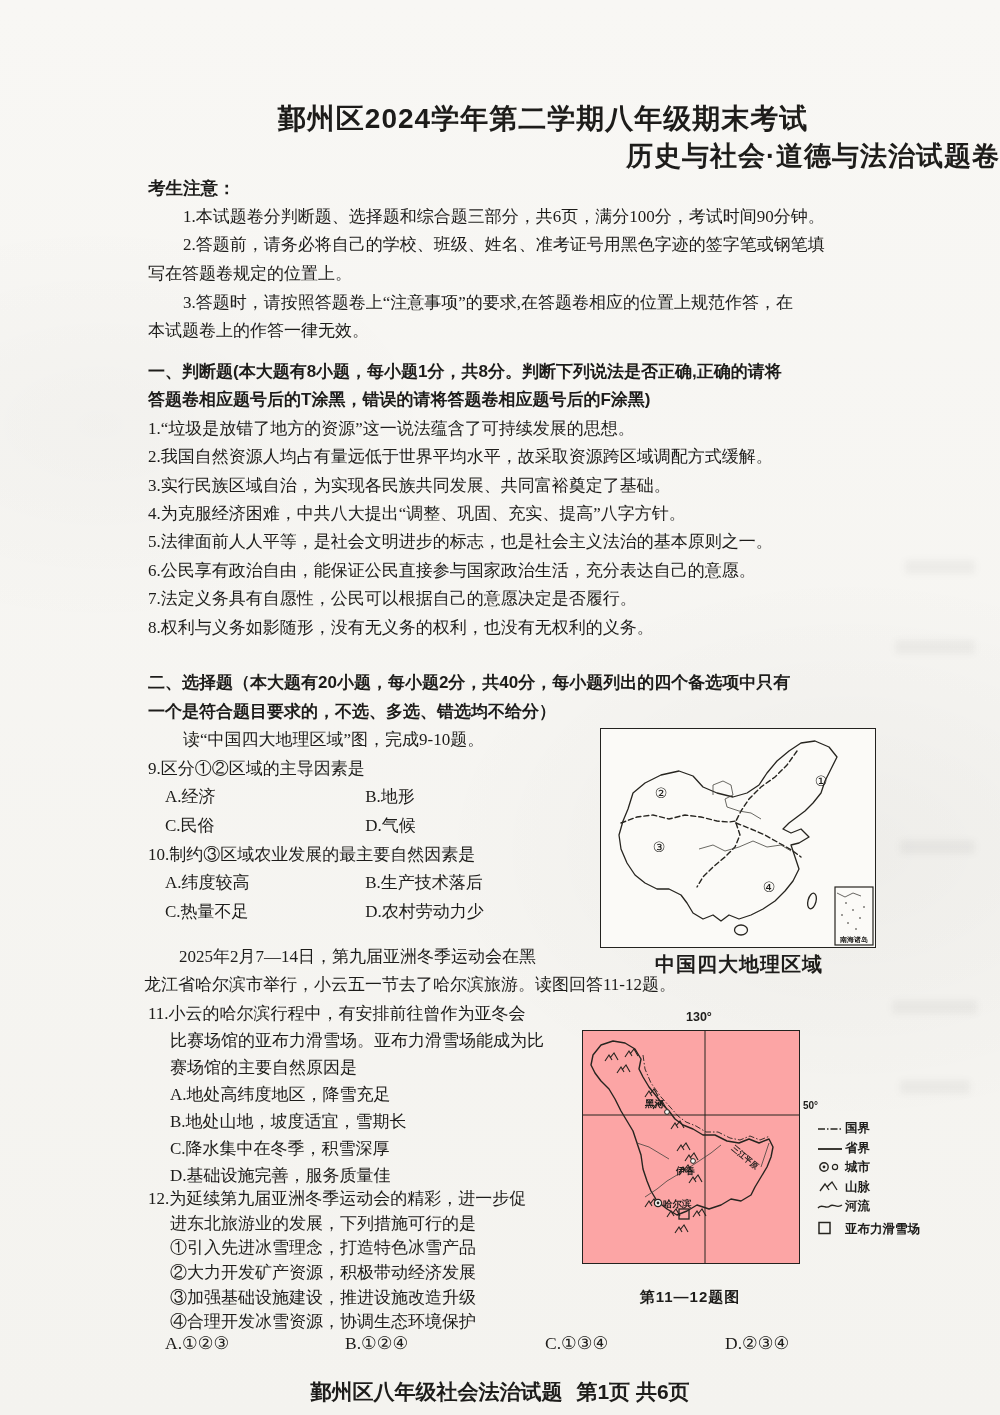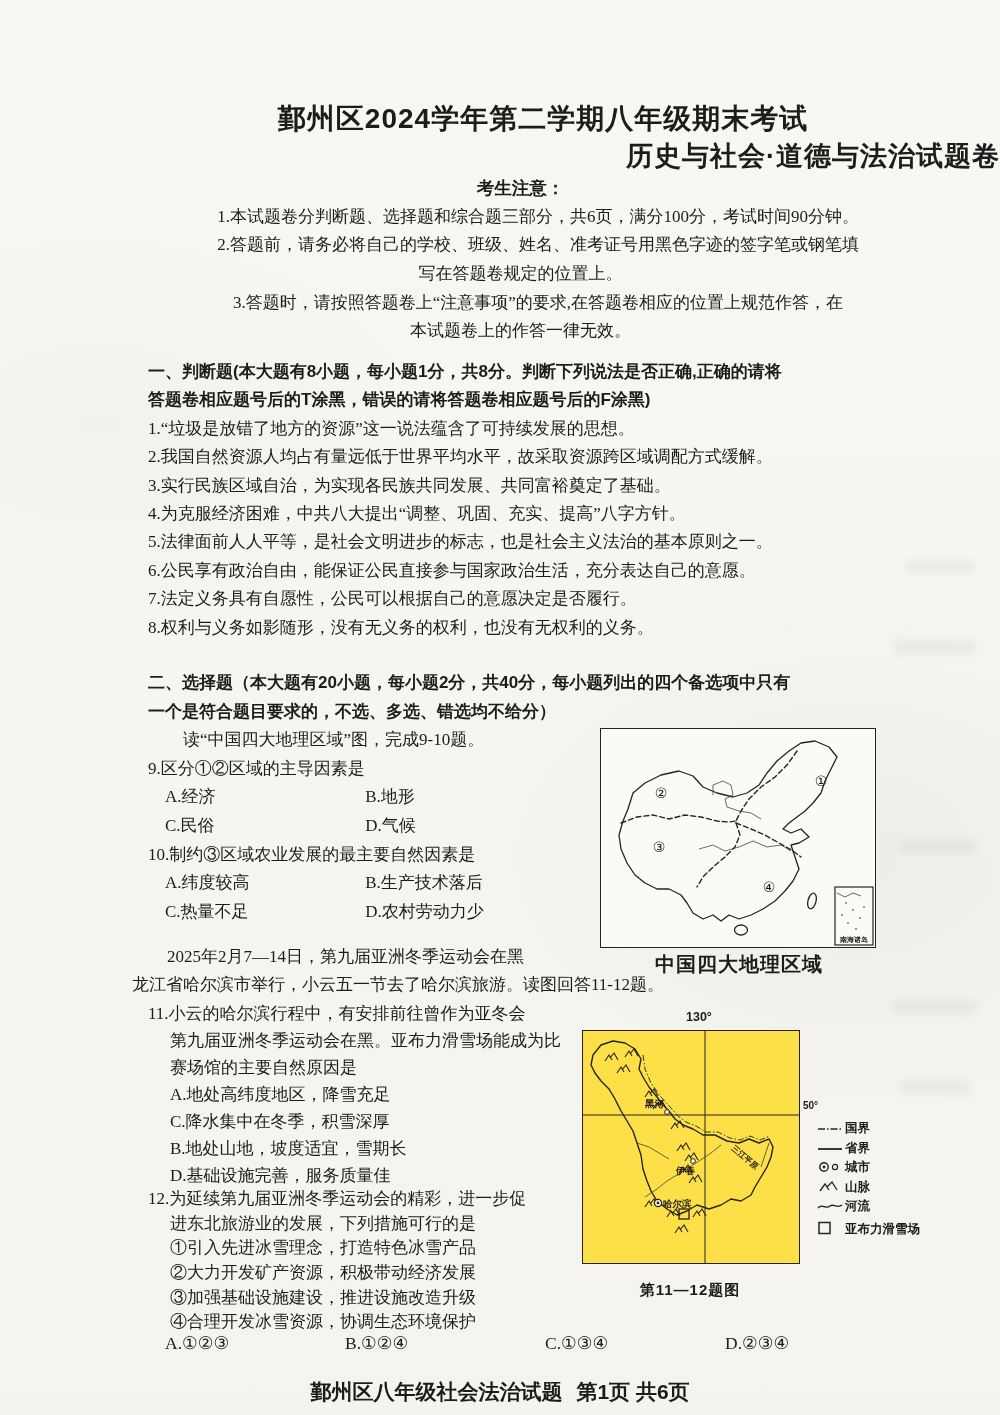--- a/index.html
+++ b/index.html
@@ -12,49 +12,49 @@
     font-family:"Liberation Serif","DejaVu Serif",serif;
     color:#1d1c1a;
   }
   .abs{position:absolute;}
   .ctr{left:0;width:1000px;text-align:center;}
   .hd{font-family:"Liberation Sans","DejaVu Sans",sans-serif;font-weight:bold;}
   .ln{white-space:nowrap;}
   #title1{top:100px;font-size:28px;letter-spacing:1px;padding-left:43px;}
   #title2{top:138px;font-size:27px;letter-spacing:1px;text-align:right;}
   #notice{top:174px;left:148px;width:745px;font-size:17px;}
-  #notice .ln{line-height:28.7px;height:28.7px;text-align:center;}
+  #notice .ln{line-height:28.7px;height:28.7px;}
   #sec1{top:358px;left:148px;width:750px;font-size:17px;}
   #sec1 .ln{line-height:28.4px;height:28.4px;}
   #sec2{top:669px;left:148px;width:480px;font-size:17px;}
   #sec2 .ln{line-height:28.6px;height:28.6px;}
   #sec2 .hd.ln{width:750px;}
-  #passage{top:943px;left:132px;width:660px;font-size:17px;}
+  #passage{top:943px;left:144px;width:660px;font-size:17px;}
   #passage .ln{line-height:28px;height:28px;}
   #q11{top:1000px;left:148px;width:450px;font-size:17px;}
   #q11 .ln{line-height:27px;height:27px;}
   #q12{top:1187px;left:148px;width:450px;font-size:17px;}
   #q12 .ln{line-height:24.7px;height:24.7px;}
   .ind1{padding-left:22px;}
   .ind2{padding-left:35px;}
   .optcol{display:inline-block;width:196px;padding-left:17px;}
   .optcol2{display:inline-block;padding-left:0;}
   #answers{top:1333px;left:148px;width:730px;height:28px;font-size:17.5px;}
   #answers span{position:absolute;top:0;white-space:nowrap;}
   #ansA{left:17px;} #ansB{left:197px;} #ansC{left:397px;} #ansD{left:577px;}
   #footer{top:1378px;font-size:21px;}
   #footer .gap{display:inline-block;width:14px;}
   
   #map1{left:600px;top:728px;width:278px;}
   #map1 .frame{width:274px;height:218px;border:1.6px solid #23221f;background:#fbfaf7;}
   #map1 .cap{width:278px;text-align:center;font-size:20px;margin-top:3px;letter-spacing:1px;}
   
   #map2{left:582px;top:1030px;width:216px;}
-  #map2 .frame{width:216px;height:232px;border:1.6px solid #23221f;background:#fde047;}
-  #map2 .cap{width:216px;text-align:center;font-size:15px;margin-top:17px;letter-spacing:1px;}
+  #map2 .frame{width:216px;height:232px;border:1.6px solid #23221f;background:#fca5a5;}
+  #map2 .cap{width:216px;text-align:center;font-size:15px;margin-top:24px;letter-spacing:1px;}
   #lon130{left:686px;top:1010px;font-size:12.5px;font-weight:bold;font-family:"Liberation Sans",sans-serif;}
   #lat50{left:803px;top:1100px;font-size:10px;font-weight:bold;font-family:"Liberation Sans",sans-serif;}
   #legend{left:817px;top:1120px;width:110px;font-family:"Liberation Sans","DejaVu Sans",sans-serif;}
   .leg-item{display:flex;align-items:flex-start;height:19.5px;}
   .leg-item:last-child{margin-top:3px;}
   .leg-sym{width:28px;flex:0 0 28px;}
   .leg-lab{font-size:12.5px;font-weight:600;white-space:nowrap;}
   
   .smudge{position:absolute;background:rgba(60,60,60,0.05);filter:blur(3px);border-radius:3px;}
   svg text{font-family:"Liberation Sans","DejaVu Sans",sans-serif;fill:#1d1c1a;}
@@ -111,25 +111,25 @@
   </div>
 </div>
 
 <div class="abs" id="passage">
   <div class="ln ind2">2025年2月7—14日，第九届亚洲冬季运动会在黑</div>
   <div class="ln">龙江省哈尔滨市举行，小云五一节去了哈尔滨旅游。读图回答11-12题。</div>
 </div>
 
 <div class="abs" id="q11">
   <div class="ln">11.小云的哈尔滨行程中，有安排前往曾作为亚冬会</div>
-  <div class="ln ind1">第九届亚洲冬季运动会在黑。亚布力滑雪场能成为比</div>
+  <div class="ln ind1">比赛场馆的亚布力滑雪场。亚布力滑雪场能成为比</div>
   <div class="ln ind1">赛场馆的主要自然原因是</div>
   <div class="ln ind1">A.地处高纬度地区，降雪充足</div>
+  <div class="ln ind1">B.地处山地，坡度适宜，雪期长</div>
   <div class="ln ind1">C.降水集中在冬季，积雪深厚</div>
-  <div class="ln ind1">B.地处山地，坡度适宜，雪期长</div>
   <div class="ln ind1">D.基础设施完善，服务质量佳</div>
 </div>
 
 <div class="abs" id="q12">
   <div class="ln">12.为延续第九届亚洲冬季运动会的精彩，进一步促</div>
   <div class="ln ind1">进东北旅游业的发展，下列措施可行的是</div>
   <div class="ln ind1">①引入先进冰雪理念，打造特色冰雪产品</div>
   <div class="ln ind1">②大力开发矿产资源，积极带动经济发展</div>
   <div class="ln ind1">③加强基础设施建设，推进设施改造升级</div>
   <div class="ln ind1">④合理开发冰雪资源，协调生态环境保护</div>

